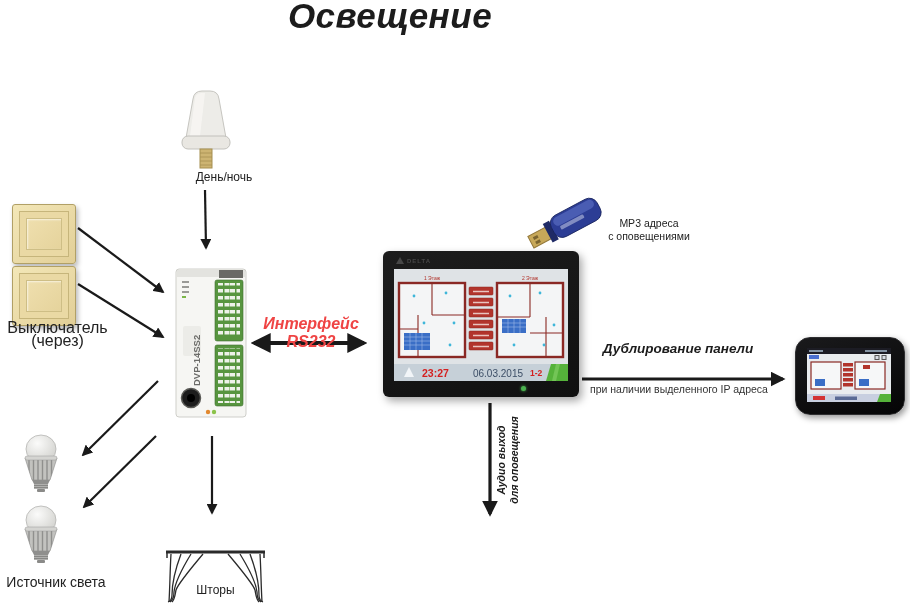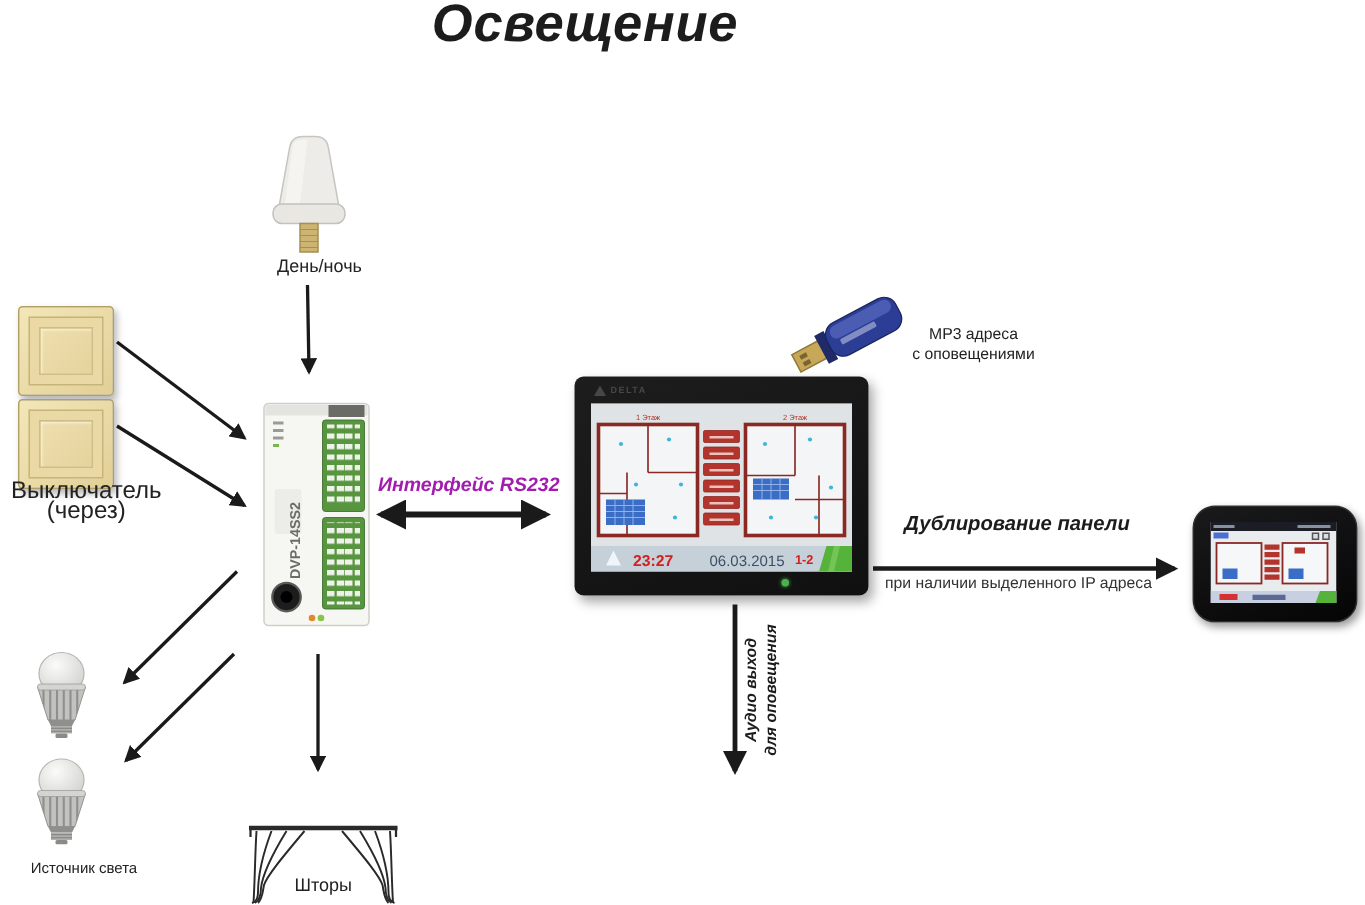--- a/index.html
+++ b/index.html
@@ -34,22 +34,22 @@
     border-radius:15px;box-shadow:2px 3px 6px rgba(0,0,0,.4);border:1px solid #2e2e30;}
   #phone-screen{position:absolute;left:11px;top:10px;width:84px;height:54px;background:#0c0c10;}
   svg text{font-family:"Liberation Sans",sans-serif;}
   .rot-audio{
     left:444px;top:446px;width:130px;height:28px;transform:rotate(-90deg);
     text-align:center;font-size:10.5px;font-weight:700;font-style:italic;line-height:13px;color:#1c1c1c;
   }
   #label-internet{left:593px;top:341px;width:170px;text-align:center;
     font-size:13.5px;font-weight:700;font-style:italic;line-height:15px;color:#1c1c1c;}
   #note-internet{left:585px;top:383px;width:188px;text-align:center;font-size:10.5px;color:#333;}
-  #label-rs232{left:249px;top:315px;width:124px;text-align:right;
-    font-size:13px;font-weight:700;font-style:italic;color:#a21caf;}
+  #label-rs232{left:249px;top:315px;width:124px;text-align:center;
+    font-size:16px;font-weight:700;font-style:italic;color:#ef4444;}
 </style>
 </head>
 <body>
 
 <div id="canvas">
 
   <div class="abs" id="title">Освещение</div>
 
   <svg class="abs" width="910" height="603" style="left:0;top:0;pointer-events:none">
     <defs>
@@ -68,21 +68,21 @@
     <line x1="582" y1="379" x2="783" y2="379" stroke="#1a1a1a" stroke-width="3" marker-end="url(#ah)"></line>
   </svg>
 
   <svg class="abs" style="left:172px;top:86px" width="68" height="84" viewBox="0 0 68 84">
     <path d="M14,52 L21,13 Q22,5 30,5 L38,5 Q46,5 47,13 L54,52 Z" fill="#edece8" stroke="#c6c5c0"></path>
     <path d="M23,12 Q24,7 30,7 L33,7 L28,50 L18,50 Z" fill="#f8f7f4" opacity=".75"></path>
     <rect x="10" y="50" width="48" height="13" rx="6" fill="#e9e7e2" stroke="#c2c1bc"></rect>
     <rect x="28" y="63" width="12" height="19" fill="#cdb472" stroke="#a68f51"></rect>
     <path d="M28,67 h12 M28,71 h12 M28,75 h12 M28,79 h12" stroke="#a68f51" stroke-width=".8"></path>
   </svg>
-  <div class="abs lbl" style="left:168px;top:170px;width:90px;font-size:12px">День/ночь</div>
+  <div class="abs lbl" style="left:179px;top:170px;width:90px;font-size:12px">День/ночь</div>
 
   <div class="abs switch" style="left:12px;top:204px">
     <div class="switch-frame">
       <div class="switch-btn"></div>
     </div>
   </div>
   <div class="abs switch" style="left:12px;top:266px">
     <div class="switch-frame">
       <div class="switch-btn"></div>
     </div>
@@ -258,21 +258,21 @@
     <path d="M9,24 L41,24 L34,46 L16,46 Z" fill="#c2c2bf" stroke="#8a8a88" stroke-width=".6"></path>
     <g clip-path="url(#hs2)" stroke="#8f8f8d" stroke-width="1.4">
       <path d="M13,22 V48 M17.5,22 V48 M22,22 V48 M26.5,22 V48 M31,22 V48 M35.5,22 V48"></path>
     </g>
     <rect x="9" y="22" width="32" height="4" rx="2" fill="#d4d4d1" stroke="#9a9a98" stroke-width=".5"></rect>
     <path d="M16,46 L34,46 L32,50 L18,50 Z" fill="#8f8f8d"></path>
     <rect x="18" y="50" width="14" height="5" fill="#b0b0ae"></rect>
     <path d="M18,51.5 h14 M18,53.5 h14" stroke="#7d7d7b" stroke-width=".8"></path>
     <rect x="21" y="55" width="8" height="3" rx="1" fill="#8a8a88"></rect>
   </svg>
-  <div class="abs lbl" style="left:0;top:574px;width:112px;font-size:10px">Источник света</div>
+  <div class="abs lbl" style="left:0;top:574px;width:112px;font-size:14px">Источник света</div>
 
   <svg class="abs" style="left:163px;top:545px" width="105" height="58" viewBox="0 0 105 58">
     <g stroke="#2a2a2a" fill="none">
       <line x1="3" y1="7" x2="102" y2="7" stroke-width="3"></line>
       <line x1="4" y1="7" x2="4" y2="13" stroke-width="1.5"></line>
       <line x1="101" y1="7" x2="101" y2="13" stroke-width="1.5"></line>
       <g stroke-width="1.3">
         <path d="M8,9 C7,25 7,40 6,57"></path>
         <path d="M18,9 C12,25 9,38 9,50 C9,53 8,56 5,57"></path>
         <path d="M28,9 C17,27 12,38 11,47 C11,52 10,55 7,57"></path>

